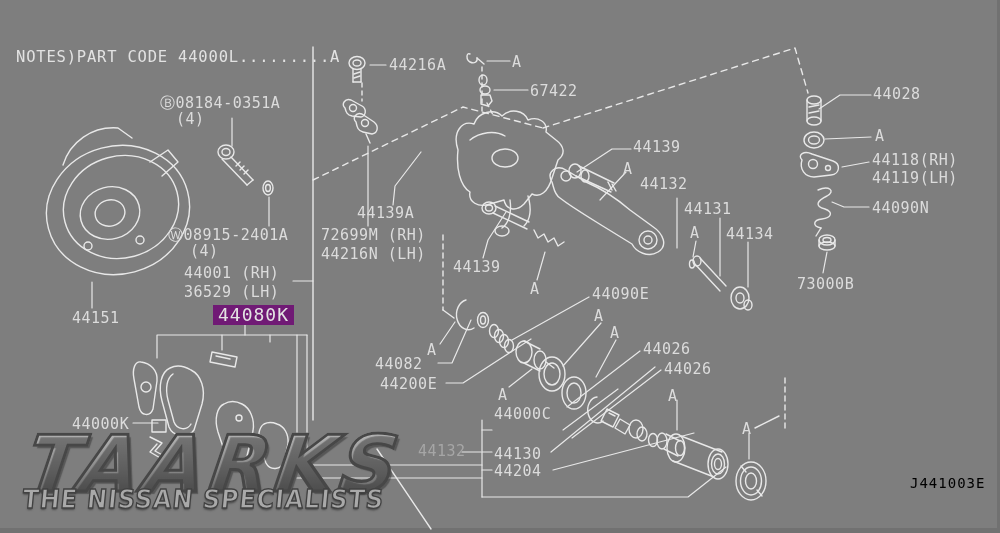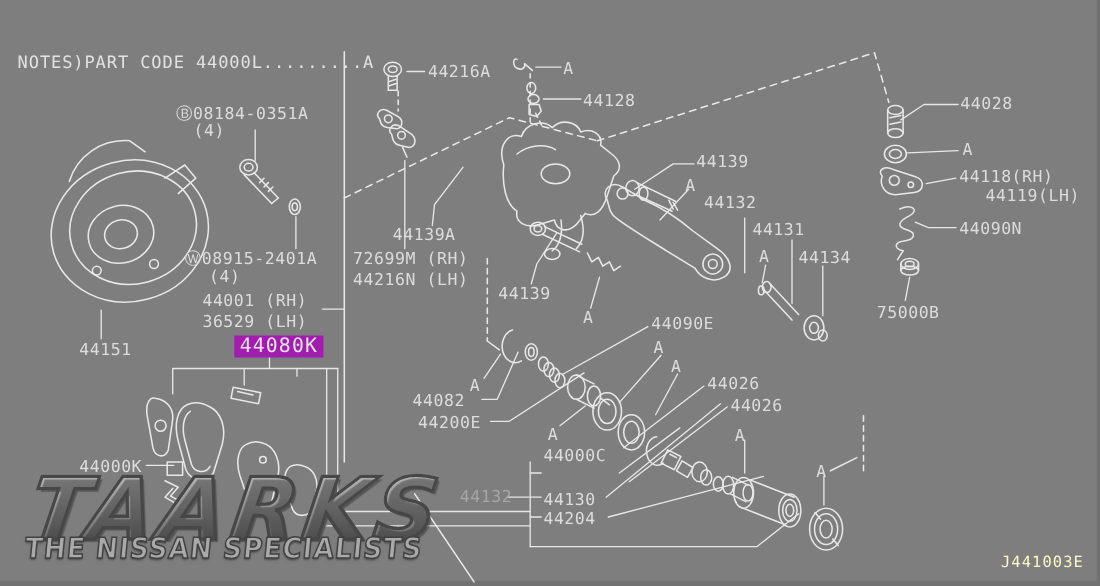--- a/index.html
+++ b/index.html
@@ -2,24 +2,24 @@
 <html><head>
 <meta charset="utf-8">
 <style>
   html,body{margin:0;padding:0;background:#7e7e7e;}
   .stage{position:relative;width:1000px;height:533px;background:#7e7e7e;overflow:hidden;
          font-family:"DejaVu Sans Mono","Liberation Mono",monospace;
          box-shadow:inset -3px -5px 0 rgba(0,0,0,0.10);}
   svg.art{position:absolute;left:0;top:0;z-index:1;}
   .labels{position:absolute;left:0;top:0;width:100%;height:100%;z-index:2;}
   .lbl{position:absolute;color:#dcdcdc;font-size:15px;line-height:17px;white-space:nowrap;letter-spacing:.5px;text-align:center;}
-  .lbl.hl{background:#a21caf;color:#e3e3e3;font-size:18px;line-height:20px;padding:0 5px;letter-spacing:1px;}
+  .lbl.hl{background:#701a75;color:#e3e3e3;font-size:18px;line-height:20px;padding:0 5px;letter-spacing:1px;}
   .lbl.dim{color:#a6a6a6;}
   .notes{position:absolute;left:16px;top:48px;font-size:15.5px;letter-spacing:.8px;color:#e2e2e2;z-index:2;white-space:nowrap;}
-  .code{position:absolute;left:910px;top:503px;font-size:14px;letter-spacing:1px;color:#fef9c3;z-index:6;}
+  .code{position:absolute;left:910px;top:475px;font-size:14px;letter-spacing:1px;color:#000000;z-index:6;}
   .wm{position:absolute;left:14px;top:426px;width:480px;height:106px;z-index:3;}
   .wm-brand{position:absolute;left:14px;top:2px;font-family:"DejaVu Sans","Liberation Sans",sans-serif;
             font-weight:bold;font-style:italic;font-size:78px;line-height:72px;letter-spacing:5px;
             transform:skewX(-8deg);
             background:linear-gradient(180deg,#bcbcbc 0%,#8d8d8d 55%,#606060 100%);
             -webkit-background-clip:text;background-clip:text;color:transparent;-webkit-text-fill-color:transparent;
             -webkit-text-stroke:3px #474747;text-shadow:3px 3px 1px rgba(40,40,40,.45);}
   .wm-tag{position:absolute;left:10px;top:58px;font-family:"DejaVu Sans","Liberation Sans",sans-serif;
           font-weight:bold;font-size:26px;letter-spacing:1px;transform:scaleX(.92) skewX(-6deg);transform-origin:left top;
           color:#a9a9a9;-webkit-text-stroke:1.4px #414141;text-shadow:0 2px 2px rgba(40,40,40,.55);white-space:nowrap;}
@@ -277,38 +277,38 @@
       <div class="lbl" style="left: 176px; top: 111px;">(4)</div>
       <div class="lbl" style="left: 168px; top: 227px;">Ⓦ08915-2401A</div>
       <div class="lbl" style="left: 190px; top: 243px;">(4)</div>
       <div class="lbl" style="left: 184px; top: 265px;">44001 (RH)</div>
       <div class="lbl" style="left: 184px; top: 284px;">36529 (LH)</div>
       <div class="lbl hl" style="left: 213px; top: 305px;">44080K</div>
       <div class="lbl" style="left: 72px; top: 310px;">44151</div>
       <div class="lbl" style="left: 72px; top: 416px;">44000K</div>
       <div class="lbl" style="left: 389px; top: 57px;">44216A</div>
       <div class="lbl" style="left: 512px; top: 54px;">A</div>
-      <div class="lbl" style="left: 530px; top: 83px;">44128</div>
+      <div class="lbl" style="left: 530px; top: 83px;">67422</div>
       <div class="lbl" style="left: 357px; top: 205px;">44139A</div>
       <div class="lbl" style="left: 321px; top: 227px;">72699M (RH)</div>
       <div class="lbl" style="left: 321px; top: 246px;">44216N (LH)</div>
       <div class="lbl" style="left: 453px; top: 259px;">44139</div>
       <div class="lbl" style="left: 530px; top: 281px;">A</div>
       <div class="lbl" style="left: 633px; top: 139px;">44139</div>
       <div class="lbl" style="left: 623px; top: 161px;">A</div>
       <div class="lbl" style="left: 640px; top: 176px;">44132</div>
       <div class="lbl" style="left: 684px; top: 201px;">44131</div>
       <div class="lbl" style="left: 690px; top: 225px;">A</div>
       <div class="lbl" style="left: 726px; top: 226px;">44134</div>
       <div class="lbl" style="left: 873px; top: 86px;">44028</div>
       <div class="lbl" style="left: 875px; top: 128px;">A</div>
       <div class="lbl" style="left: 872px; top: 152px;">44118(RH)</div>
-      <div class="lbl" style="left: 896px; top: 170px;">44119(LH)</div>
+      <div class="lbl" style="left: 872px; top: 170px;">44119(LH)</div>
       <div class="lbl" style="left: 872px; top: 200px;">44090N</div>
-      <div class="lbl" style="left: 797px; top: 276px;">75000B</div>
+      <div class="lbl" style="left: 797px; top: 276px;">73000B</div>
       <div class="lbl" style="left: 592px; top: 286px;">44090E</div>
       <div class="lbl" style="left: 594px; top: 308px;">A</div>
       <div class="lbl" style="left: 610px; top: 325px;">A</div>
       <div class="lbl" style="left: 375px; top: 356px;">44082</div>
       <div class="lbl" style="left: 380px; top: 376px;">44200E</div>
       <div class="lbl" style="left: 427px; top: 342px;">A</div>
       <div class="lbl" style="left: 498px; top: 387px;">A</div>
       <div class="lbl" style="left: 643px; top: 341px;">44026</div>
       <div class="lbl" style="left: 664px; top: 361px;">44026</div>
       <div class="lbl" style="left: 494px; top: 406px;">44000C</div>

